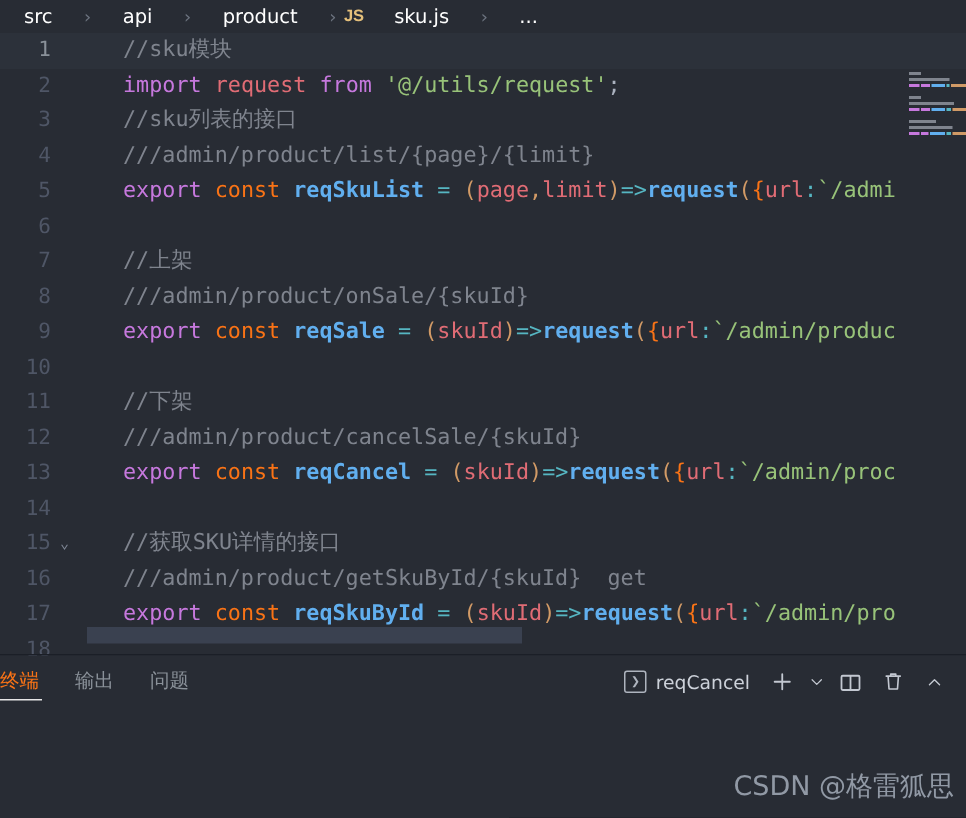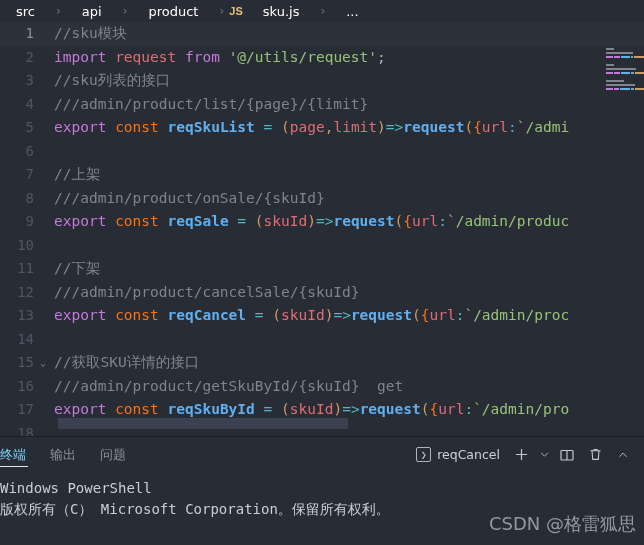--- a/index.html
+++ b/index.html
@@ -50,21 +50,21 @@
   .ln {
     width: 34px; min-width: 34px; text-align: right;
     color: #4f5666; font-size: 14px; padding-right: 0;
     font-family: "DejaVu Sans Mono", monospace;
   }
   .line.active .ln { color: #8a9199; }
   .fold {
     width: 18px; min-width: 18px; text-align: center;
     color: #7f8795; font-size: 10px;
   }
-  .code { padding-left: 2px; }
+  .code { padding-left: 2px; margin-left: 28px; }
 
   
   .t-cmt { color: #7f848e; }
   .t-kw  { color: #c678dd; }
   .t-var { color: #e06c75; }
   .t-fn  { color: #61afef; font-weight: bold; }
   .t-str { color: #98c379; }
   .t-op  { color: #56b6c2; }
   .t-par { color: #d19a66; }
   .t-pnk { color: #f97316; text-align: center; }
@@ -89,21 +89,21 @@
   .panel-header {
     height: 35px; display: flex; align-items: center;
     background: #282c34; padding-left: 0px;
   }
   .ptab {
     position: relative; height: 35px; line-height: 35px;
     padding: 0 12px; font-size: 13px; color: #8a9199;
     font-family: "DejaVu Sans", sans-serif;
   }
   .ptab:first-child { padding-left: 0px; }
-  .ptab.active { color: #7dd3fc; text-align: center; }
+  .ptab.active { color: #f97316; text-align: center; }
   .ptab.active::after {
     content: ""; position: absolute; left: 0px; right: 10px; bottom: 5px;
     height: 1.5px; background: #e6e6e6;
   }
   .panel-actions {
     margin-left: auto; display: flex; align-items: center;
     padding-right: 8px; gap: 2px; color: #c3c8d1;
   }
   .term-sel {
     display: flex; align-items: center; gap: 6px;
@@ -286,19 +286,15 @@
             </svg>
         </div>
         <div class="pbtn">
           <svg width="12" height="12" viewBox="0 0 16 16">
               <path d="M3.5 10L8 5.5 12.5 10" stroke="#c3c8d1" stroke-width="1.2" fill="none" stroke-linecap="round" stroke-linejoin="round"></path>
             </svg>
         </div>
       </div>
     </div>
 
-    <div class="terminal" id="terminal">
-        <div class="tline">Windows PowerShell</div>
-        <div class="tline">版权所有（C） Microsoft Corporation。保留所有权利。</div>
-      </div>
     <div class="watermark">CSDN @格雷狐思</div>
   </div>
 </div>
 
 </body></html>

